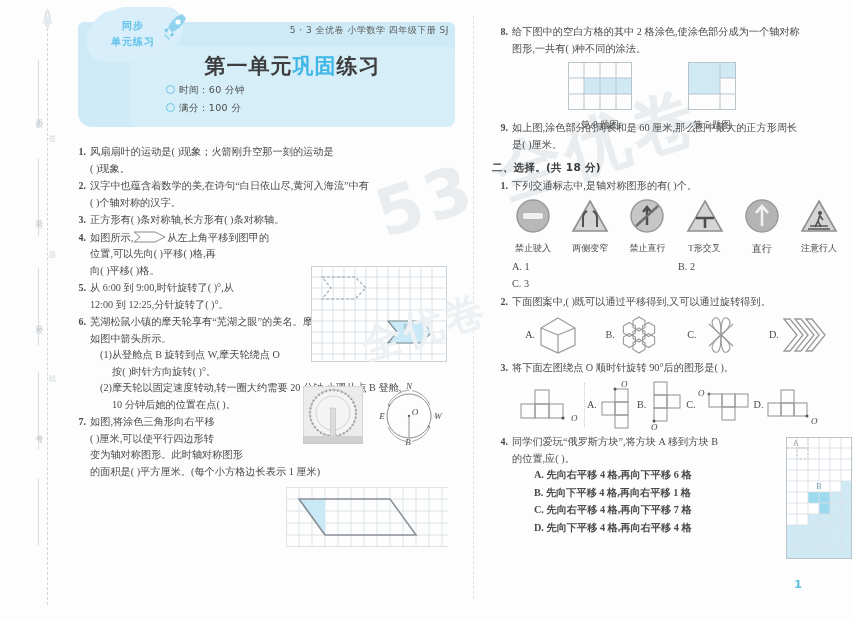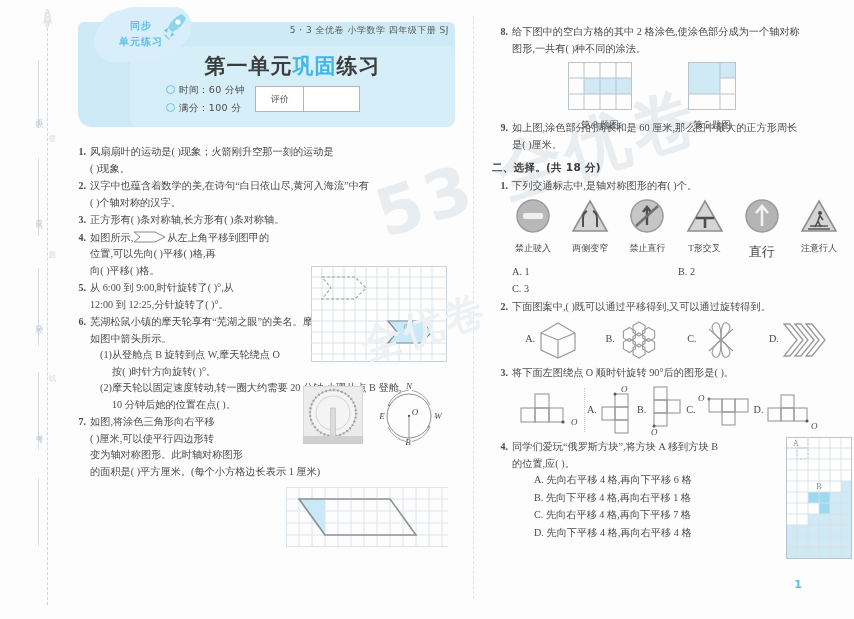--- a/index.html
+++ b/index.html
@@ -51,21 +51,21 @@
   .hdr-wrap { position:absolute; left:70px; top:8px; width:385px; height:120px; }
   .hdr-bar {
     position:absolute; left:8px; top:14px; width:377px; height:105px;
     background:#cdeaf6; border-radius:6px 6px 14px 14px;
   }
   .hdr-bar2 {
     position:absolute; left:60px; top:38px; width:325px; height:81px;
     background:#d6eef8; border-radius:8px;
   }
   .cloud {
-    position:absolute; left:28px; top:2px; width:86px; height:48px;
+    position:absolute; left:20px; top:2px; width:86px; height:48px;
     background:#d8eefa; border-radius:28px 22px 26px 24px;
     box-shadow: 10px -6px 0 -3px #d8eefa, -6px 6px 0 -2px #d8eefa;
   }
   .cloud span {
     position:absolute; left:0; width:100%; text-align:center;
     font-family:"DejaVu Sans",sans-serif; font-weight:bold;
     color:#5fc2e8; font-size:10px; letter-spacing:1px;
   }
   .cloud .l1 { top:9px; }
   .cloud .l2 { top:25px; }
@@ -105,21 +105,21 @@
   .sect { font-weight:bold; font-family:"DejaVu Sans",sans-serif;
           font-size:10.5px; color:#3a3a3a; margin:0 0 2px 0; letter-spacing:.3px; }
   .q { position:relative; margin:0 0 1px 0; }
   .qn { position:absolute; left:0; top:0; width:16px; text-align:right;
         font-size:10px; font-weight:bold; }
   .qbody { margin-left:20px; }
   .sub { margin-left:10px; }
   .opts { margin-left:20px; display:flex; flex-wrap:wrap; }
   .opts .o { width:50%; }
   .optcol { margin-left:22px; }
-  .optcol div { margin-bottom:1px; }
+  .optcol div { margin-bottom:1px;font-weight:bold; }
   .fig-cap { text-align:center; font-size:9.5px; margin-top:2px; }
 
   
   .fig { position:absolute; }
 
   .pagenum {
     position:absolute; right:52px; bottom:28px;
     font-family:"DejaVu Sans",sans-serif; font-size:11px;
     color:#5fc0e4; font-weight:bold;
   }
@@ -174,24 +174,20 @@
       <circle cx="16" cy="10" r="2.6" fill="#fff"></circle>
       <path d="M6 16 L2 18 L5 21 Z M10 20 L8 25 L12 23 Z" fill="#6cc6e8"></path>
       <path d="M3 23 L7 27" stroke="#8fd3ee" stroke-width="1.6" stroke-linecap="round"></path>
     </svg>
     <div class="hdr-title">
       <span>第一单元</span><em>巩固</em><span>练习</span>
     </div>
     <div class="meta">
       <div><span class="cir"></span><span>时间：60 分钟</span></div>
       <div><span class="cir"></span><span>满分：100 分</span></div>
-    </div>
-    <div class="evalbox">
-      <div class="lbl">评价</div>
-      <div class="val"></div>
     </div>
   </div>
 
   <div class="col colL" style="top:144px;">
 
 
     <div class="q">
       <span class="qn">1.</span>
       <div class="qbody">
         <div>风扇扇叶的运动是(          )现象；火箭刚升空那一刻的运动是</div>
@@ -433,21 +429,21 @@
               <path d="M21 3 L38 33 L4 33 Z" fill="#d5d5d5" stroke="#8f8f8f" stroke-width="1.6"></path>
               <path d="M12 20 L30 20 M21 20 L21 30" stroke="#4f4f4f" stroke-width="2.6" fill="none"></path>
             </svg>
             <div style="font-size:9px">T形交叉</div>
           </div>
           <div style="text-align:center;">
             <svg width="42" height="38" viewBox="0 0 42 38">
               <circle cx="21" cy="18" r="16" fill="#b4b4b4" stroke="#9a9a9a" stroke-width="1.5"></circle>
               <path d="M21 28 L21 10 M15 15 L21 8 L27 15" stroke="#f2f2f2" stroke-width="2.6" fill="none"></path>
             </svg>
-            <div style="font-size:13px">直行</div>
+            <div style="font-size:10px">直行</div>
           </div>
           <div style="text-align:center;">
             <svg width="42" height="38" viewBox="0 0 42 38">
               <path d="M21 3 L38 33 L4 33 Z" fill="#d5d5d5" stroke="#8f8f8f" stroke-width="1.6"></path>
               <circle cx="22" cy="15" r="2" fill="#4f4f4f"></circle>
               <path d="M22 17 L20 23 M22 18 L25 22 M20 23 L17 29 M20 23 L23 29" stroke="#4f4f4f" stroke-width="1.6" fill="none"></path>
               <g stroke="#4f4f4f" stroke-width="1.4">
                   <line x1="10" y1="31" x2="32" y2="31"></line>
                   <line x1="12" y1="28" x2="30" y2="28"></line>
                 </g>

